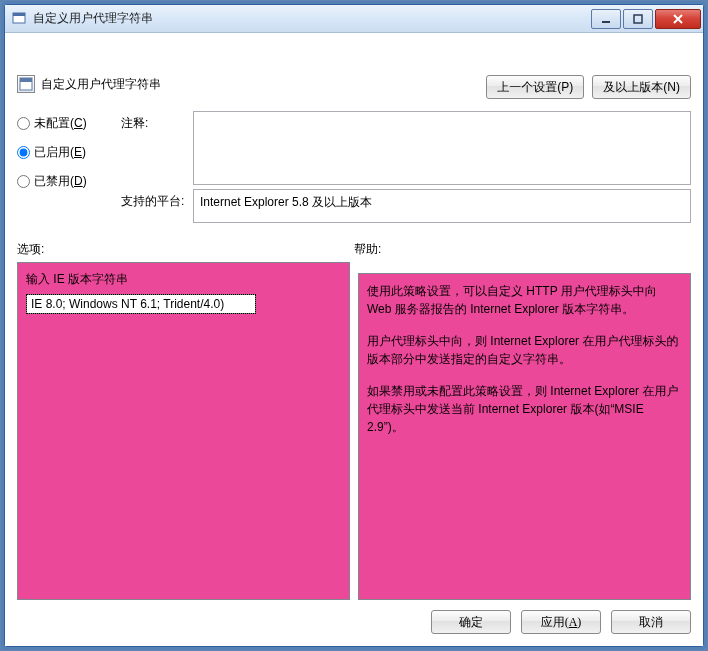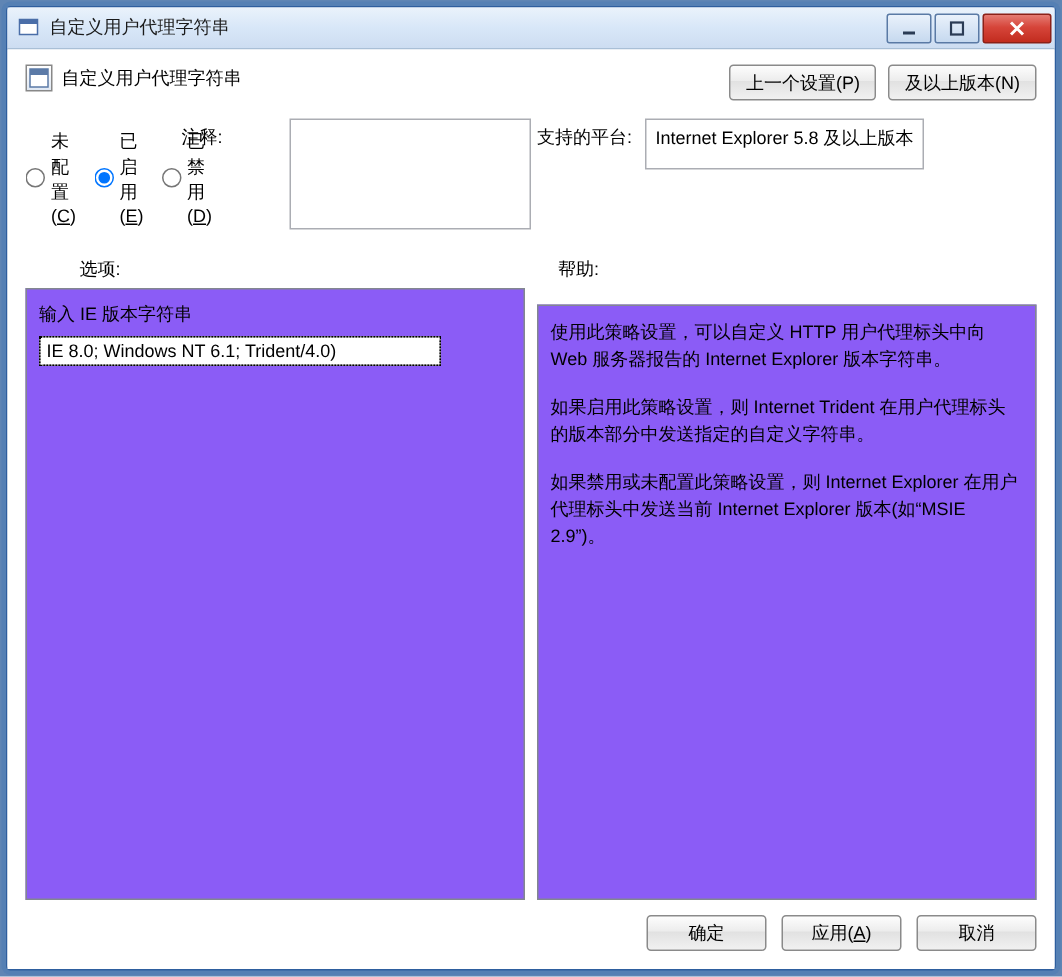--- a/index.html
+++ b/index.html
@@ -14,20 +14,21 @@
   }
   .window {
     position: absolute;
     top: 4px; left: 4px; right: 4px; bottom: 4px;
     background: #fff;
     border: 1px solid #2e5e9e;
     border-radius: 3px;
     box-shadow: 0 0 0 3px rgba(70,120,180,0.4);
     display: flex;
     flex-direction: column;
+    gap: 32px;
   }
   .titlebar {
     height: 28px;
     background: linear-gradient(#eaf2fb 0%, #d8e7f8 50%, #cdddf1 100%);
     border-bottom: 1px solid #a9bfd6;
     display: flex;
     align-items: center;
     padding: 0 2px 0 6px;
   }
   .title-icon {
@@ -94,28 +95,28 @@
     font-family: inherit;
     cursor: default;
     color: #000;
   }
   .config-row {
     display:flex;
     margin-top: 6px;
   }
   .radio-col {
     width: 104px;
-    display:flex; gap:12px;
+    display:flex; flex-direction:column; gap:12px;
     padding-top: 4px;
   }
   .radio-item { display:flex; align-items:center; gap:4px;}
   .radio-item input { margin:0; }
   .radio-item label { }
   .u { text-decoration: underline; }
-  .meta-col { flex:1; display:flex; gap:4px;}
+  .meta-col { flex:1; display:flex; flex-direction:column; gap:4px;}
   .meta-row { display:flex; align-items:flex-start; }
   .meta-label { width:72px; padding-top:4px; text-align:left; }
   .comment-box {
     flex:1; height:74px;
     border:1px solid #abadb3;
     background:#fff;
     resize:none;
     font-family:inherit; font-size:12px;
     padding:2px;
   }
@@ -124,50 +125,50 @@
     border:1px solid #abadb3;
     background:#fff;
     padding:4px 6px;
     height:34px;
     overflow-y:scroll;
   }
   .labels-row {
     display:flex;
     margin-top: 18px;
     margin-bottom: 4px;
-    margin-left: 36px;
   }
   .labels-row .lbl-left { width: 50%; }
   .labels-row .lbl-right { width: 50%; }
   .panels-row {
     display:flex;
     gap:8px;
     flex:1;
   }
   .panel {
     flex:1;
     border:1px solid #828790;
-    background:#8b5cf6;
+    background:#ec4899;
     padding:8px;
     overflow:auto;
   }
   .options-field {
     border:1px solid #7a7a7a;
     padding:2px 4px;
     font-family:inherit; font-size:12px;
-    width: 268px;
+    width: 230px;
     margin-top:6px;
     outline:1px dotted #000;
     outline-offset:-1px;
   }
   .help-text { line-height:1.5;margin-top:11px; }
   .help-text p { margin:0 0 14px 0; }
   .footer {
     display:flex; justify-content:flex-end; gap:10px;
     margin-top:10px;
+    font-family:Liberation Serif, serif;
   }
   .footer .btn { min-width:80px; }
 </style>
 </head>
 <body>
 
 <div class="window">
   <div class="titlebar">
     <div class="title-icon">
       <svg viewBox="0 0 16 16" width="16" height="16">
@@ -248,21 +249,21 @@
       <div class="lbl-right">帮助:</div>
     </div>
 
     <div class="panels-row">
       <div class="panel">
         <div>输入 IE 版本字符串</div>
         <input class="options-field" type="text" value="IE 8.0; Windows NT 6.1; Trident/4.0)" style="">
       </div>
       <div class="panel help-text">
         <p>使用此策略设置，可以自定义 HTTP 用户代理标头中向 Web 服务器报告的 Internet Explorer 版本字符串。</p>
-        <p>如果启用此策略设置，则 Internet Trident 在用户代理标头的版本部分中发送指定的自定义字符串。</p>
+        <p>用户代理标头中向，则 Internet Explorer 在用户代理标头的版本部分中发送指定的自定义字符串。</p>
         <p>如果禁用或未配置此策略设置，则 Internet Explorer 在用户代理标头中发送当前 Internet Explorer 版本(如“MSIE 2.9”)。</p>
       </div>
     </div>
 
     <div class="footer">
       <button class="btn">确定</button>
       <button class="btn">应用(<span class="u">A</span>)</button>
       <button class="btn">取消</button>
     </div>
 

